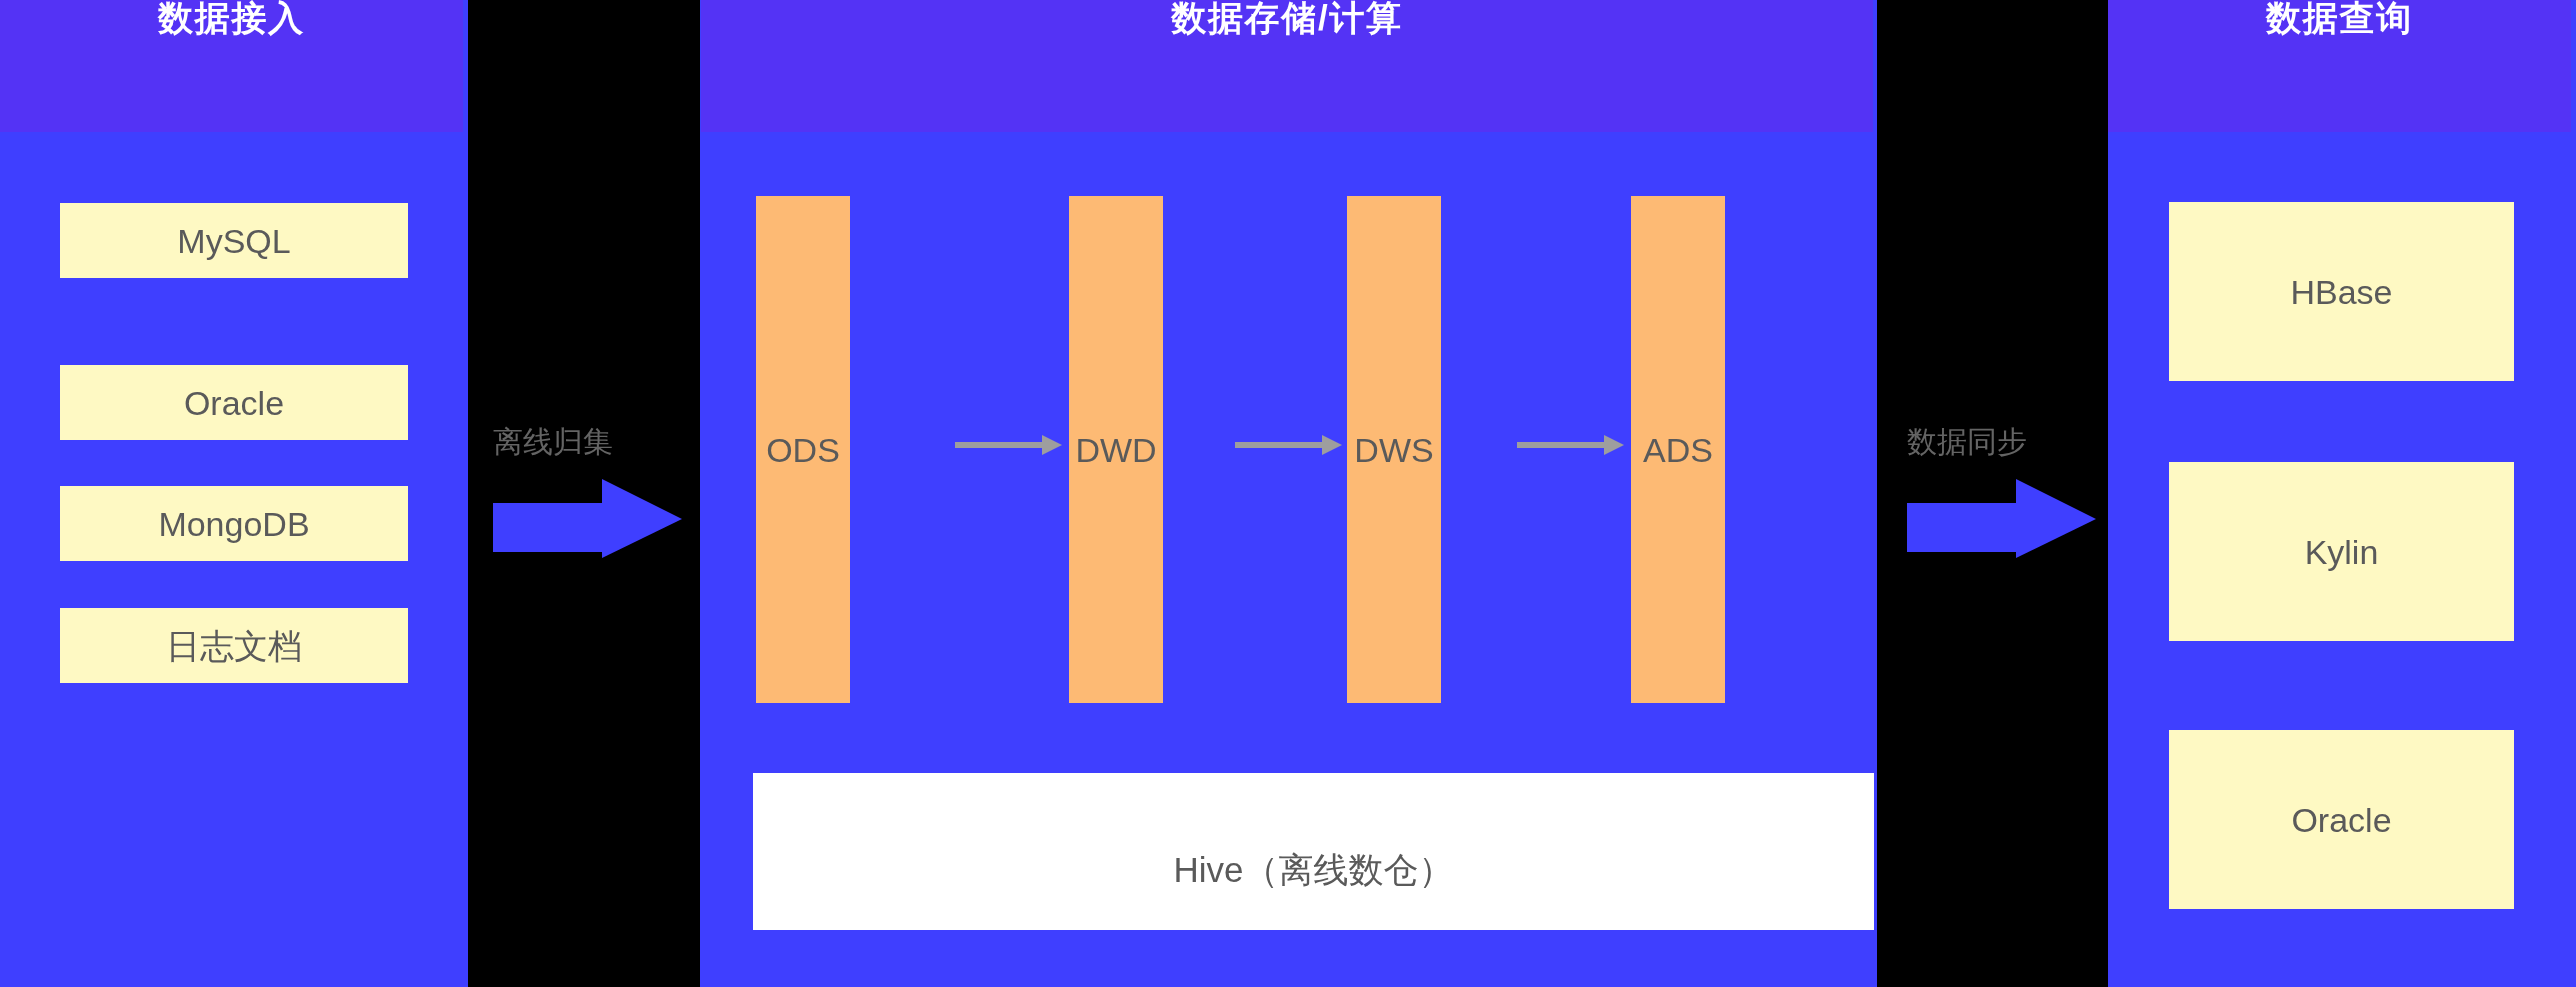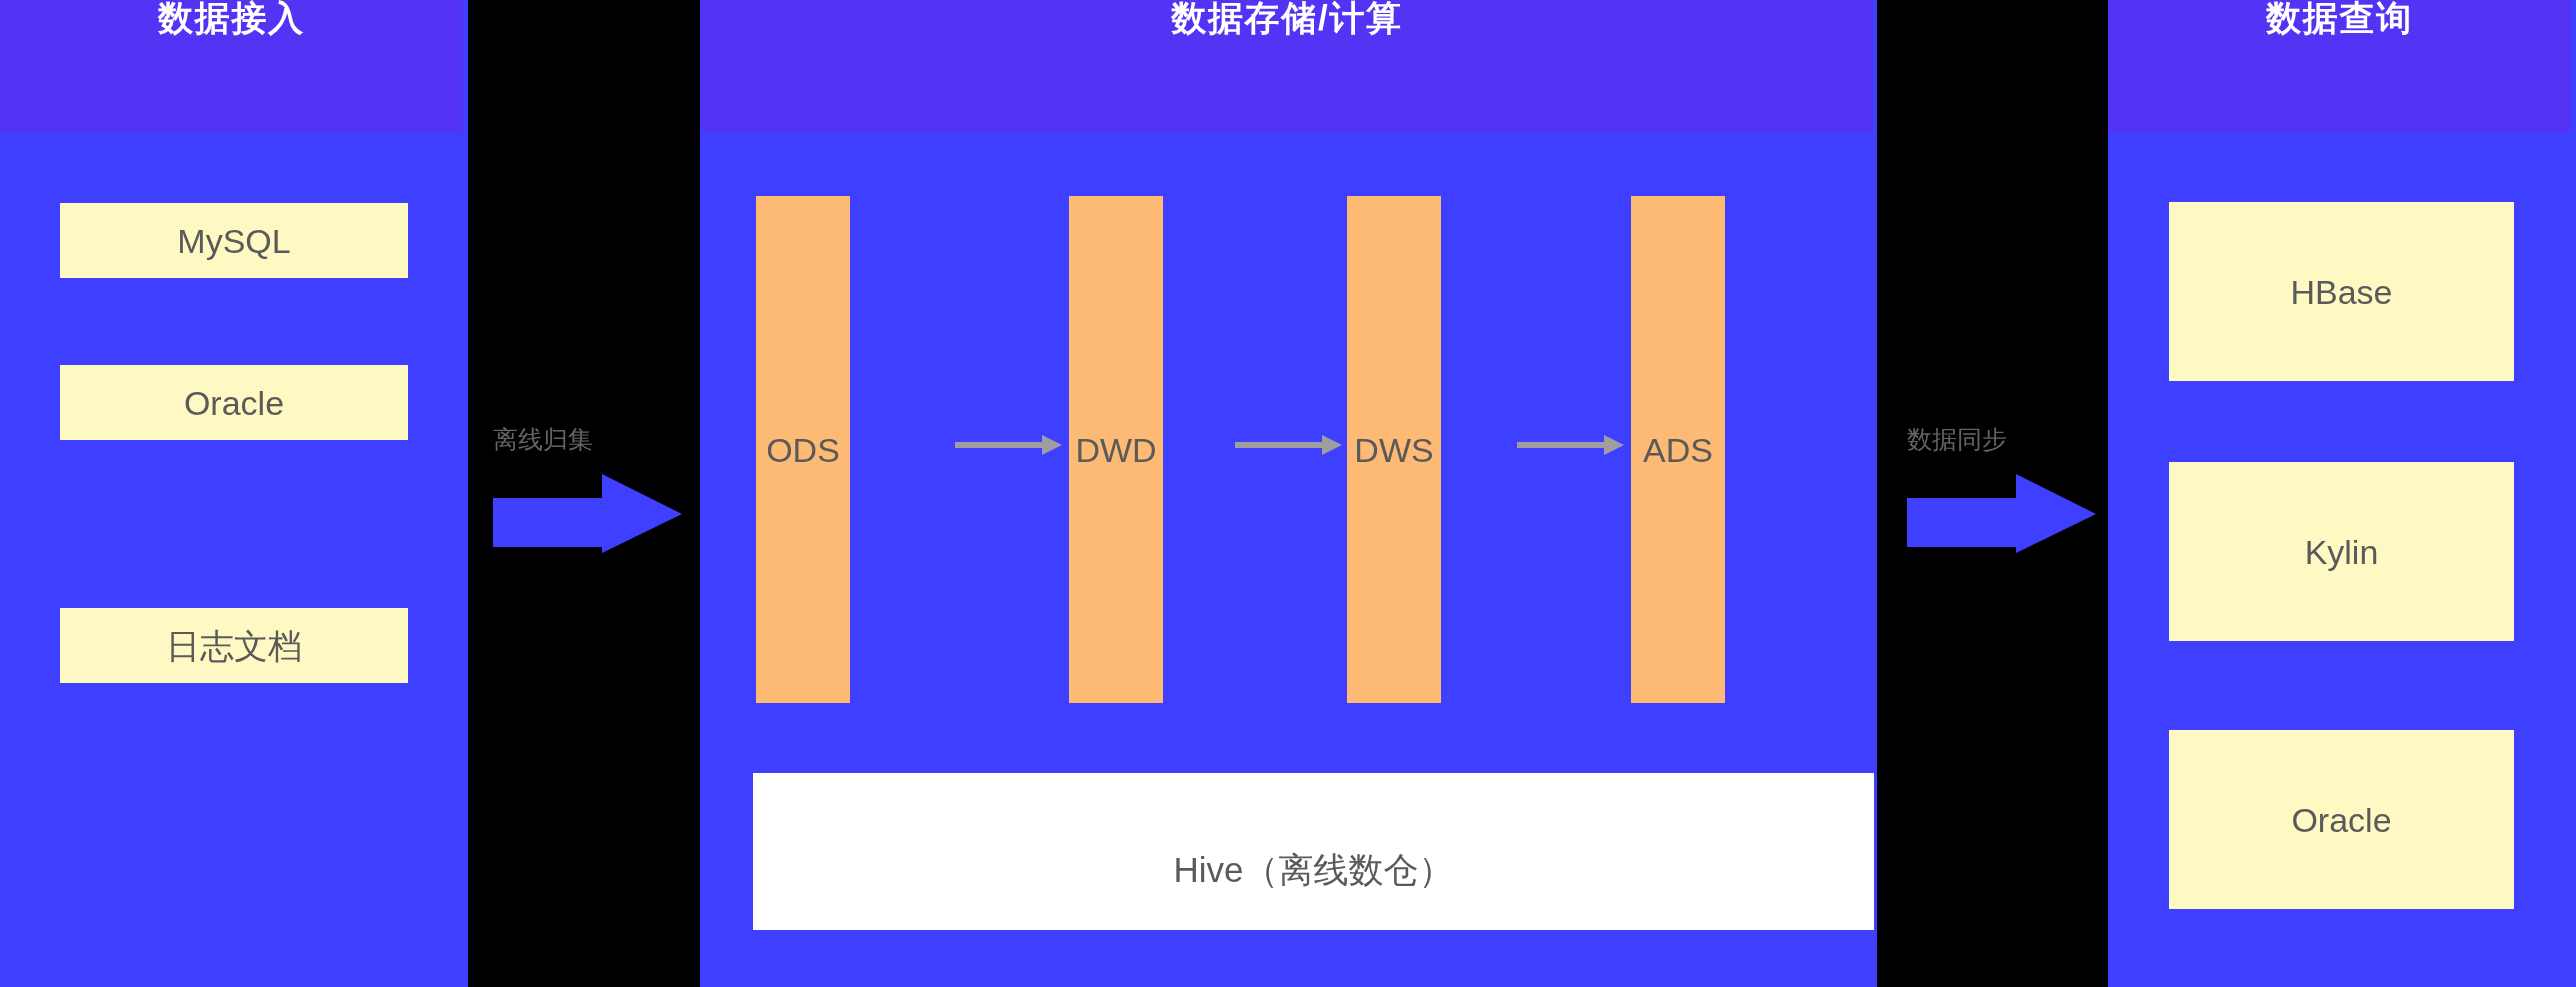--- a/index.html
+++ b/index.html
@@ -156,21 +156,21 @@
   
   .block-arrow-group {
     position: absolute;
     width: 201px;
   }
   .block-arrow-group-left  { left: 493px;  top: 427px; }
   .block-arrow-group-right { left: 1907px; top: 427px; }
 
   .block-arrow-caption {
     color: #646464;
-    font-size: 25px;
+    font-size: 30px;
     line-height: 1;
     white-space: nowrap;
     margin-bottom: 22px;
   }
   .block-arrow {
     position: relative;
     width: 189px;
     height: 80px;
   }
   .block-arrow .tail {
@@ -202,20 +202,23 @@
       <div class="panel-header-title">数据接入</div>
     </div>
   </div>
 
   <div class="card ingest-card ingest-card-0">
     <span class="card-label">MySQL</span>
   </div>
   <div class="card ingest-card ingest-card-1">
     <span class="card-label">Oracle</span>
   </div>
+  <div class="card ingest-card ingest-card-2">
+    <span class="card-label">MongoDB</span>
+  </div>
   <div class="card ingest-card ingest-card-3">
     <span class="card-label">日志文档</span>
   </div>
 
   <div class="gutter gutter-left"></div>
 
   <div class="block-arrow-group block-arrow-group-left">
     <div class="block-arrow-caption">离线归集</div>
     <div class="block-arrow">
       <span class="tail"></span>

